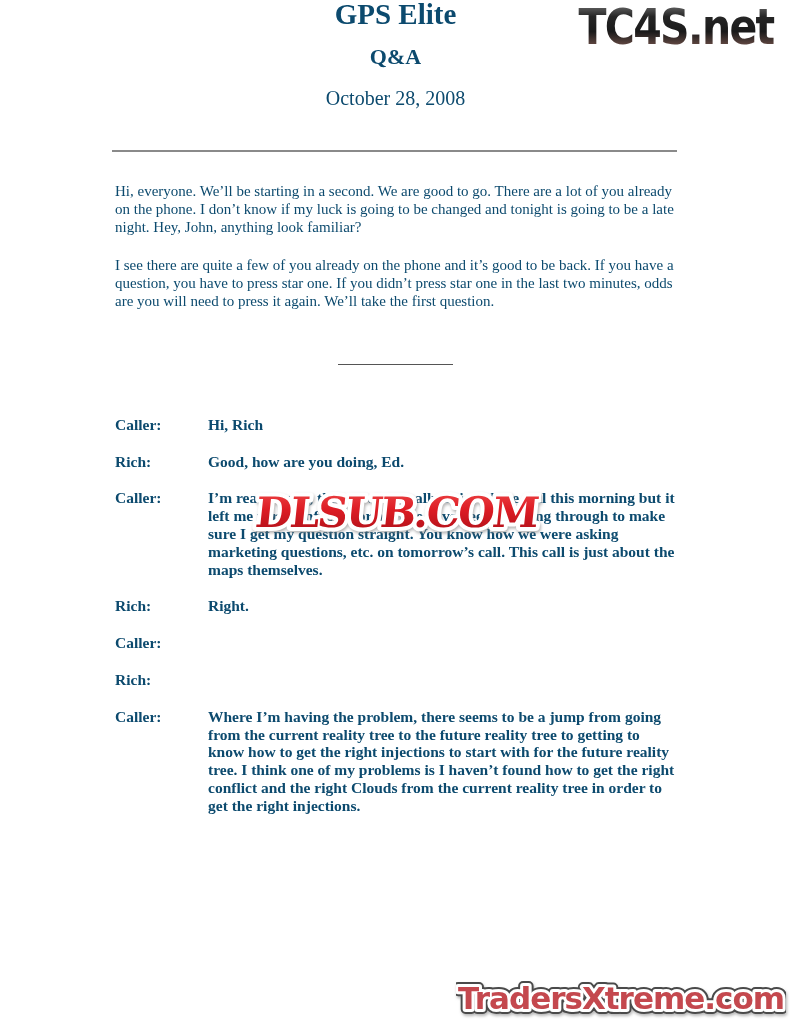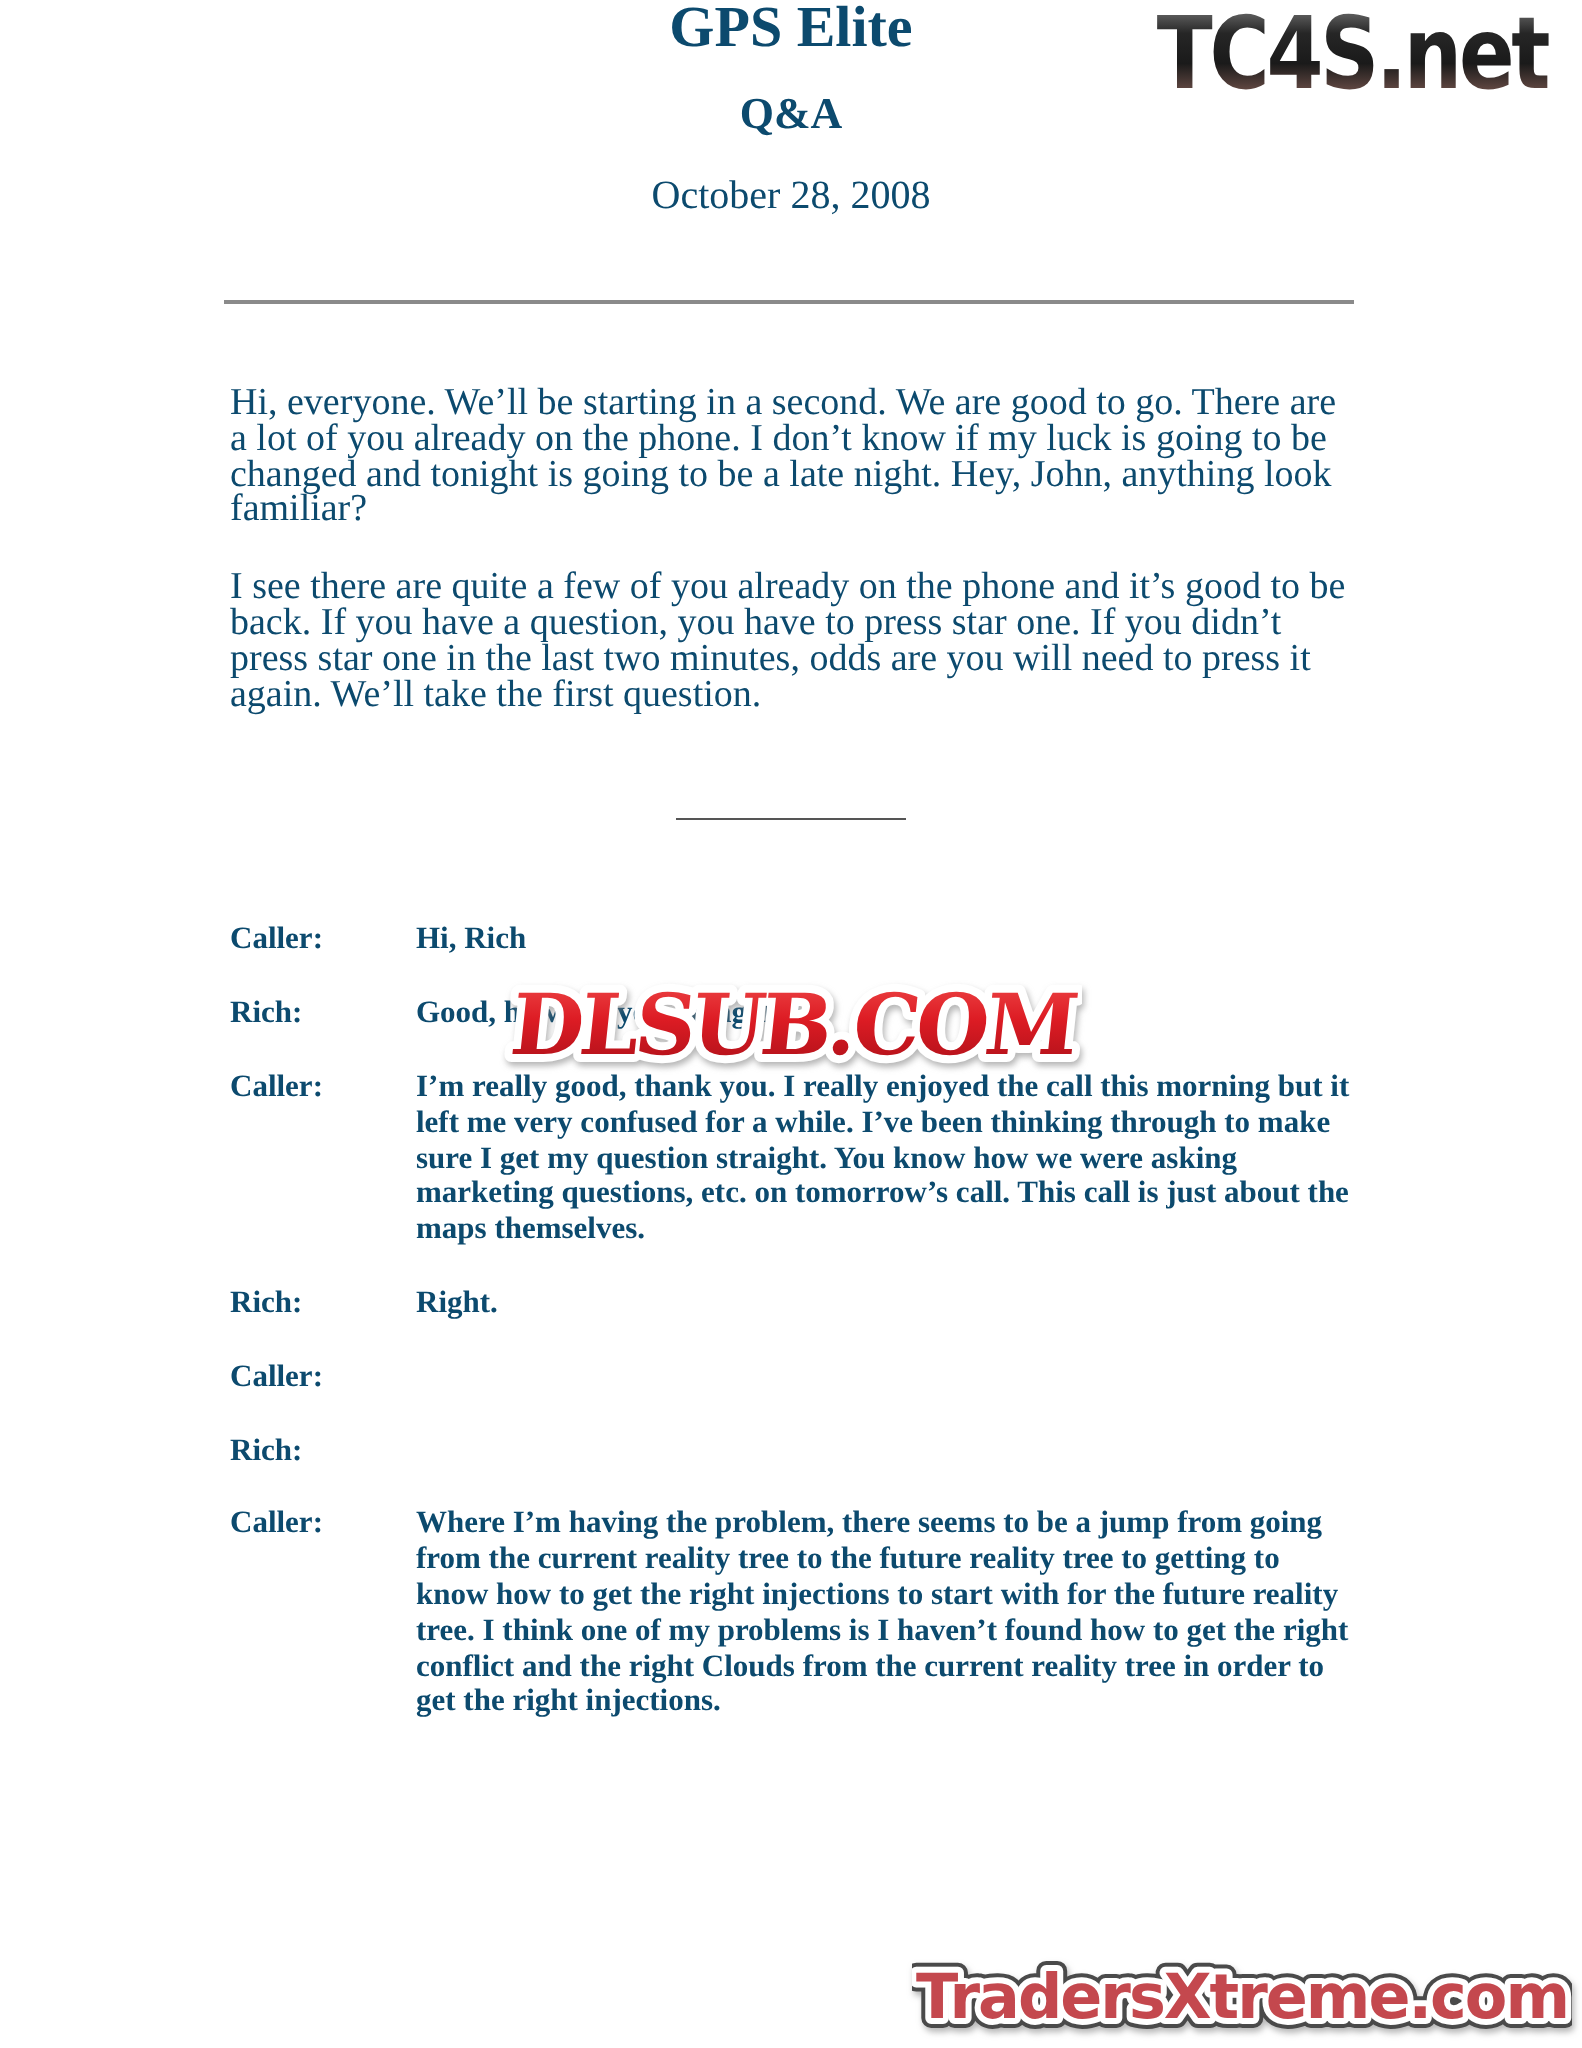--- a/index.html
+++ b/index.html
@@ -21,21 +21,21 @@
   .title   { font-size: 29px; font-weight: bold; line-height: 1; }
   .subtitle{ font-size: 22px; font-weight: bold; line-height: 1; margin-top: 17px; }
   .date    { font-size: 20px; line-height: 1; margin-top: 20px; }
 
   .rule-full {
     border: none;
     border-top: 2px solid #8a8a8a;
     margin: 42px 114px 0 112px;
   }
 
-  .intro { margin: 41px 0 0 115px; width: 562px; font-size: 19px; line-height: 17.8px; }
+  .intro { margin: 31px 0 0 115px; width: 562px; font-size: 15px; line-height: 17.8px; }
   .intro p { margin: 0 0 21px 0; }
   .intro p:last-child { margin-bottom: 0; }
 
   .rule-short {
     border: none;
     border-top: 1px solid #555;
     width: 115px;
     margin: 53px auto 0 auto;
   }
 

